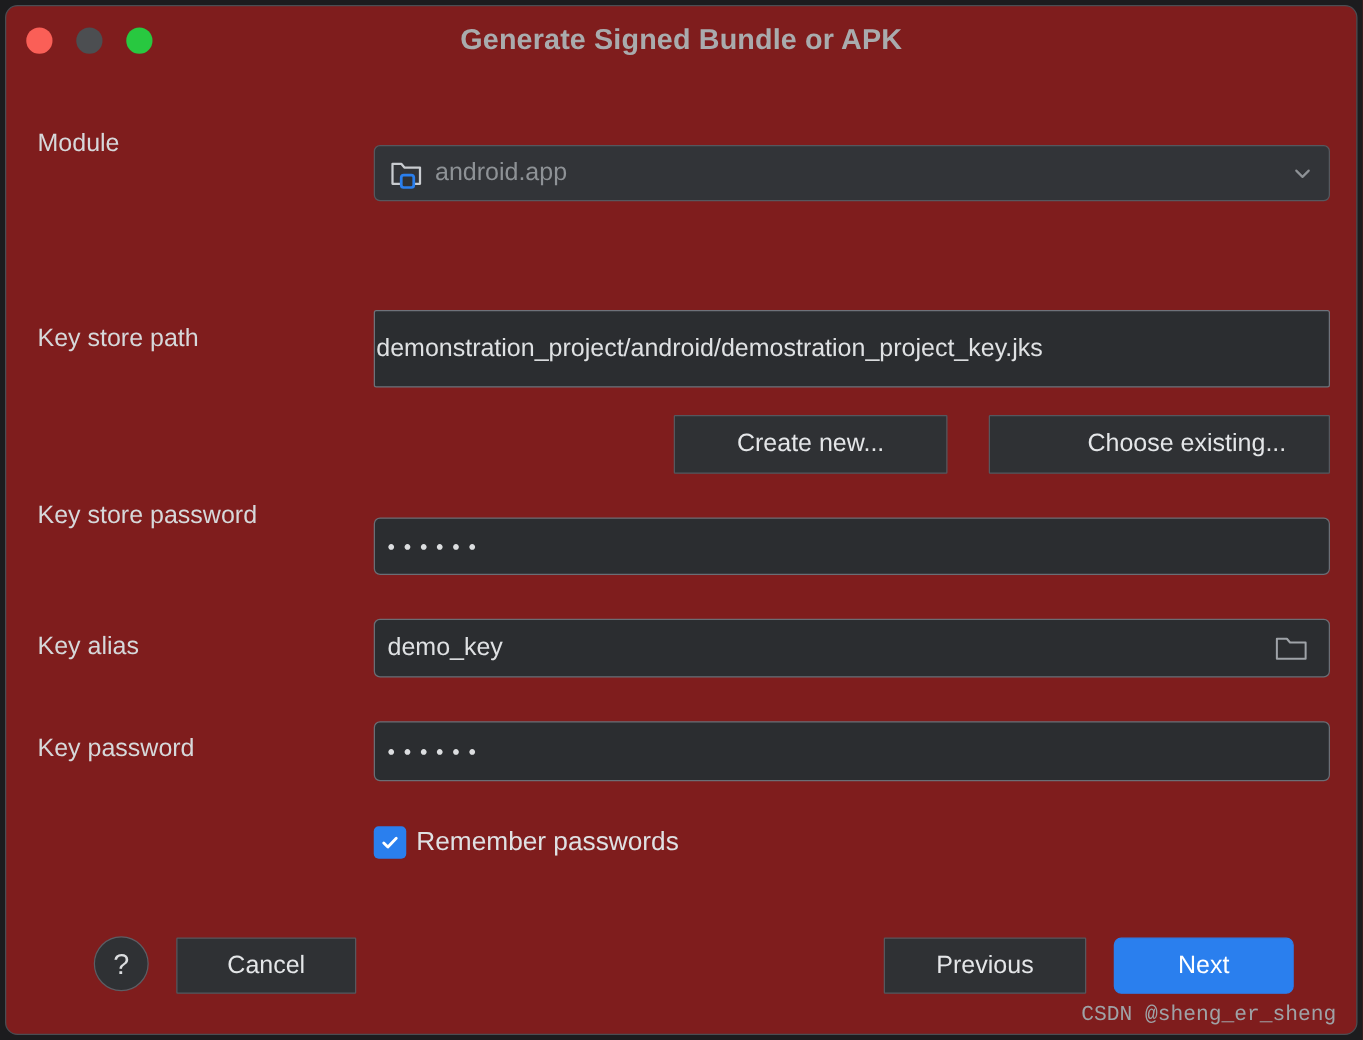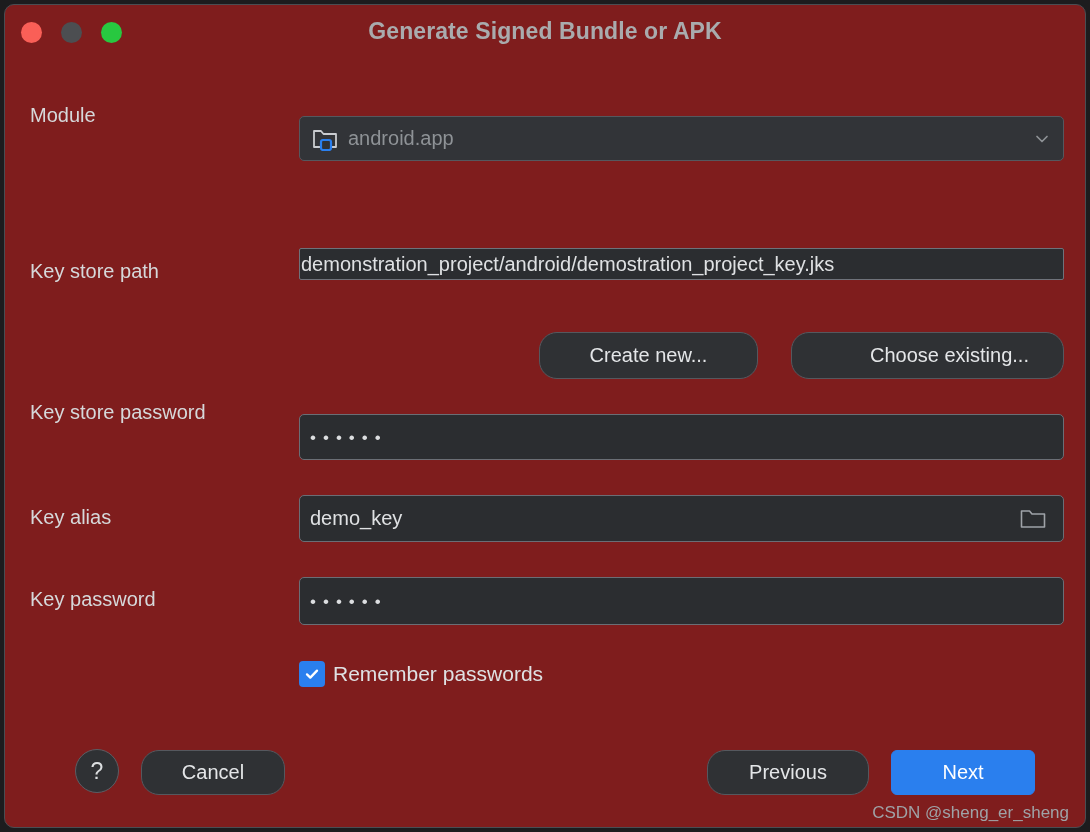--- a/index.html
+++ b/index.html
@@ -103,35 +103,35 @@
     height: 14px;
   }
   #module-chevron svg { display: block; }
 
   .folder-badge-icon { width: 26px; height: 24px; flex: 0 0 auto; }
 
   
   #ksp-label { top: 255px; }
   #ksp-field {
     top: 243px;
-    height: 32px;
+    height: 62px;
     padding-left: 9px;
     border-color: #6e727a;
   }
   #ksp-value {
     display: block;
     margin-left: -8px;
   }
 
   
   .btn {
     position: absolute;
     background: #2f3134;
     border: 1px solid #55585e;
-    border-radius: 18px;
+    border-radius: 1px;
     color: #e4e6e8;
     font-size: 20px;
     font-family: "Liberation Sans", sans-serif;
     display: flex;
     align-items: center;
     justify-content: center;
     cursor: default;
   }
   #create-new-btn {
     left: 534px; top: 327px;
@@ -222,20 +222,21 @@
     border-radius: 6px;
   }
 
   #watermark {
     position: absolute;
     right: 16px;
     top: 798px;
     font-size: 17px;
     color: #9fa2a6;
     white-space: nowrap;
+    font-family: Liberation Mono, monospace;
   }
 </style>
 </head>
 <body>
 
 <div id="window">
 
   <div id="titlebar">
     <div class="traffic" id="tl-close"></div>
     <div class="traffic" id="tl-min"></div>

